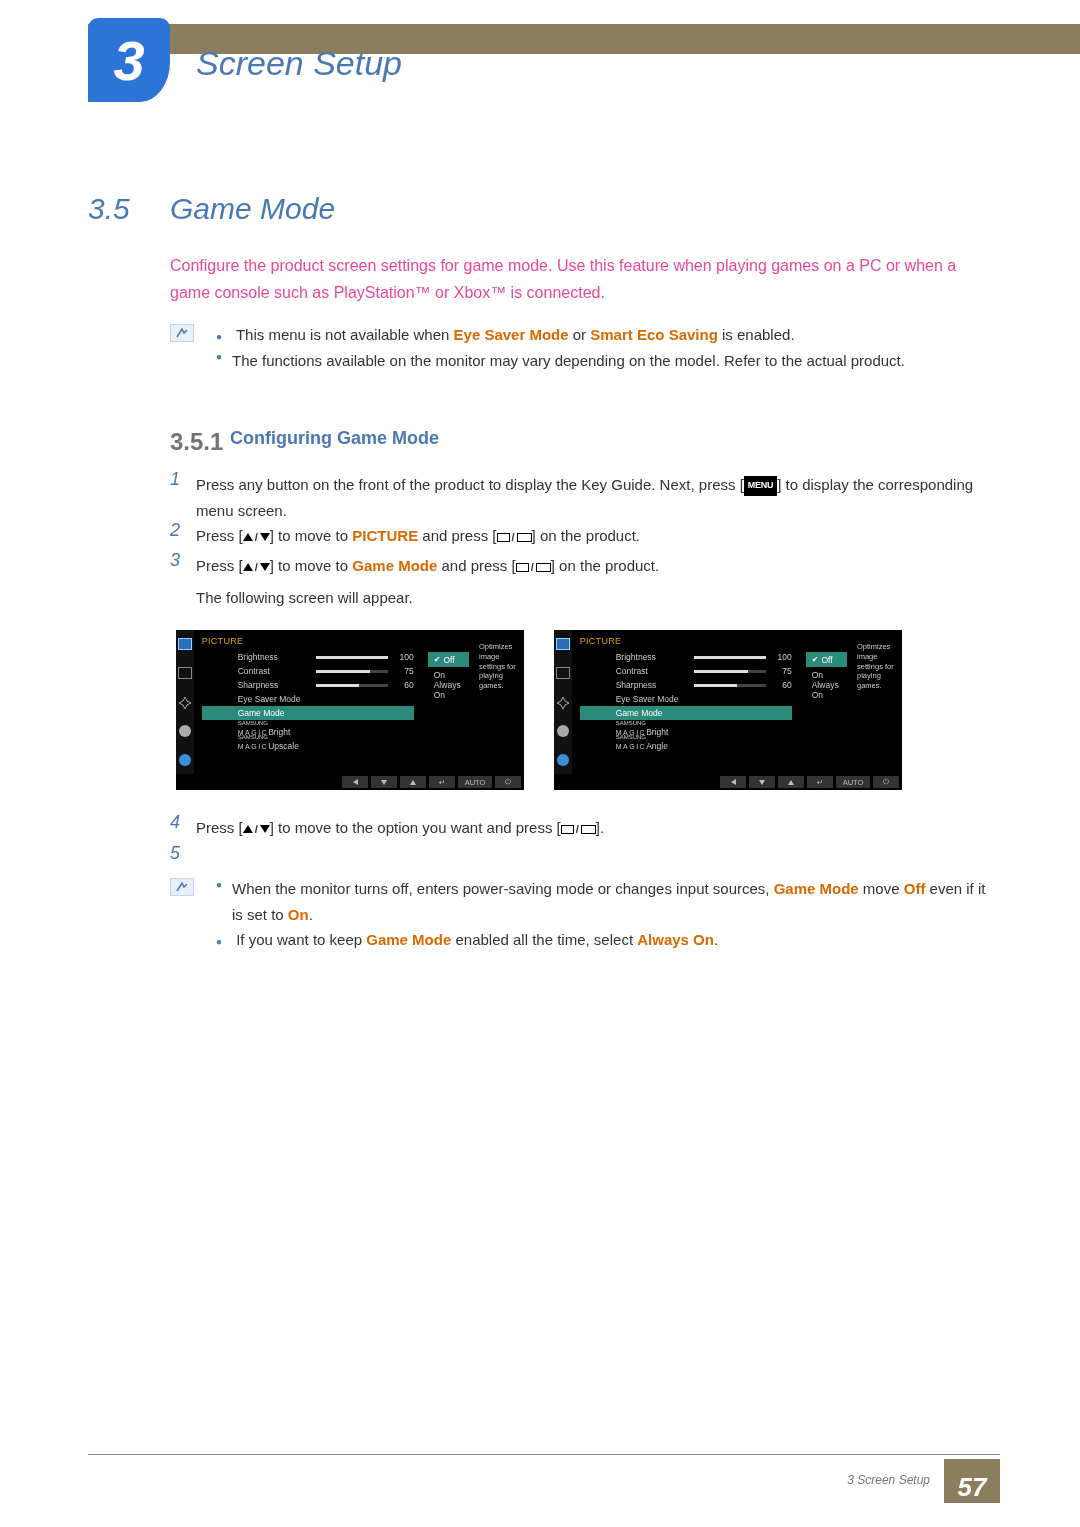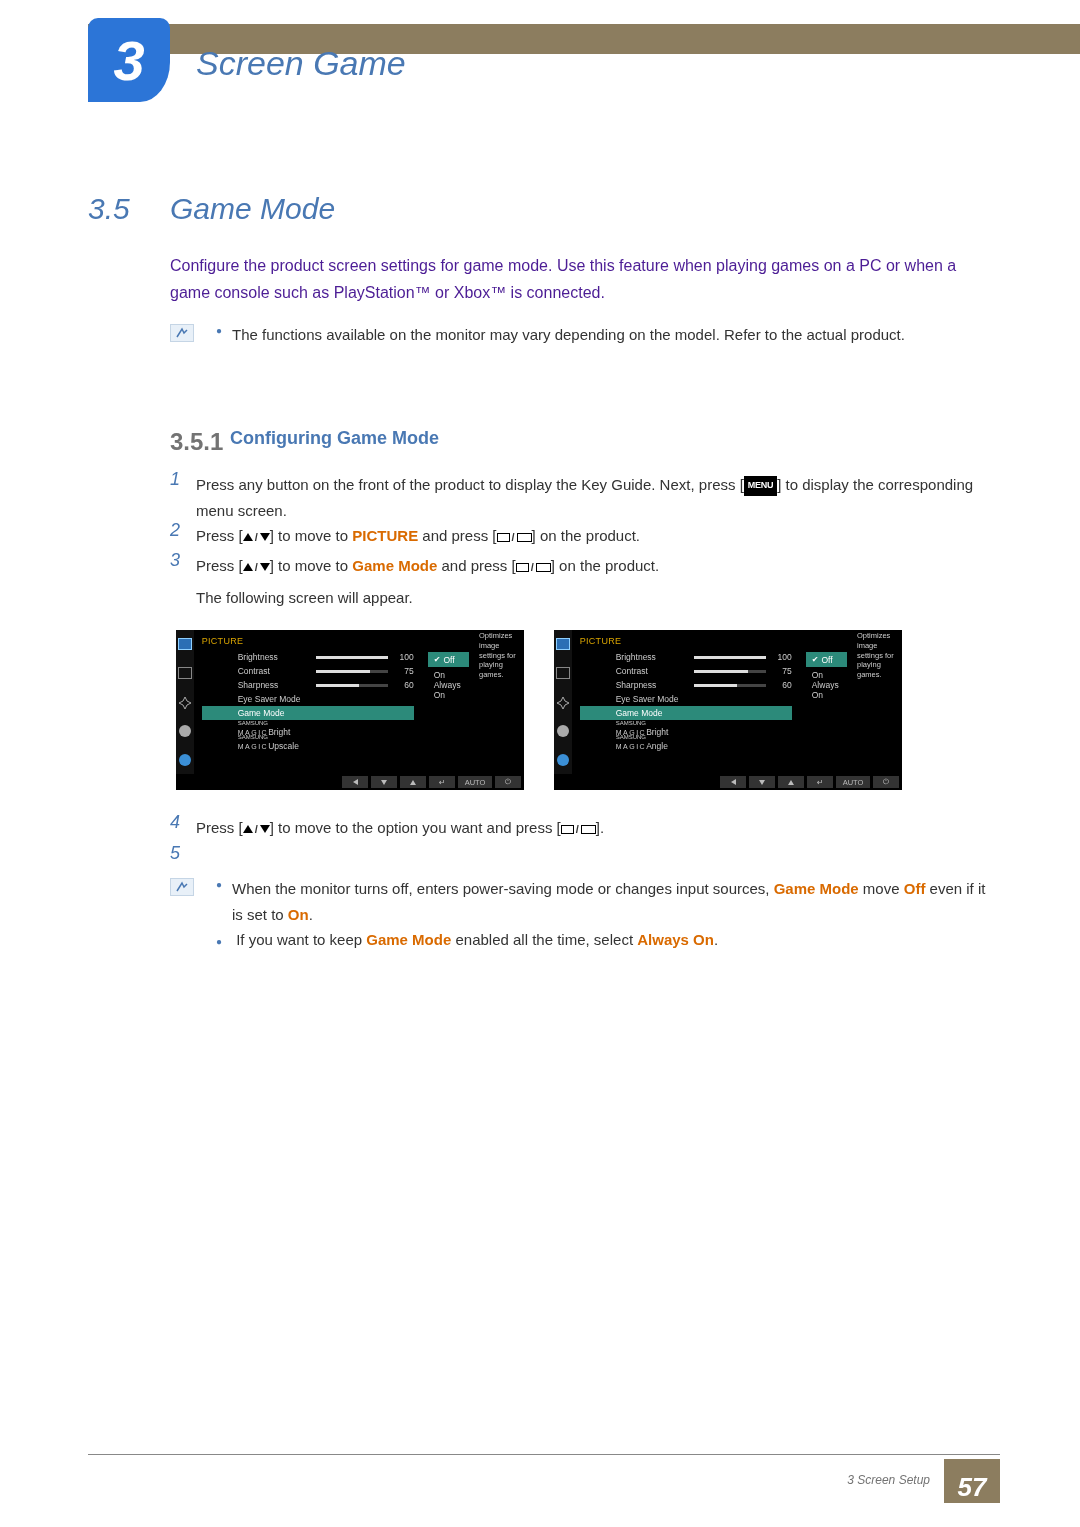--- a/index.html
+++ b/index.html
@@ -5,21 +5,21 @@
   * { box-sizing: border-box; margin: 0; padding: 0; }
   body { font-family: Arial, Helvetica, sans-serif; background: #fff; width: 1080px; }
   .page { position: relative; width: 1080px; height: 1527px; padding: 0 80px; }
   .topbar { position: absolute; top: 24px; left: 88px; right: 0; height: 30px; background: #8c7d5f; }
   .chapter-label-wrap{position:absolute; top:18px; left:88px; width:82px; height:84px; display:flex; align-items:center; justify-content:center; z-index:2;}
   .chapter-num { color: #fff; font-size: 56px; font-weight: bold; font-style: italic; position:relative; z-index:3;}
   .chapter-tab-shape{position:absolute; top:18px; left:88px; width:82px; height:84px; background:#2c75d7; border-top-left-radius:10px; border-top-right-radius:10px; border-bottom-right-radius:30px 40px;}
   .chapter-title { position: absolute; top: 44px; left: 196px; font-size: 34px; color: #4978b3; font-style: italic; font-weight: 500; }
   .section-num { position: absolute; top: 192px; left: 88px; font-size: 30px; color: #4978b3; font-style: italic; }
   .section-name { position: absolute; top: 192px; left: 170px; font-size: 30px; color: #4978b3; font-style: italic; }
-  .body-text { position: absolute; left: 170px; right: 88px; font-size: 16px; color: #4c1d95; line-height: 1.7; }
+  .body-text { position: absolute; left: 170px; right: 88px; font-size: 16px; color: #ec4899; line-height: 1.7; }
   .para1 { top: 252px; }
   .note-icon { position: absolute; left: 170px; width: 24px; height: 18px; background: #e8f0f8; border:1px solid #c5d5e5; display: flex; align-items: center; justify-content: center; }
   .note-icon svg { width: 14px; height: 14px; }
   .note-icon-1 { top: 324px; }
   .note-list { position: absolute; left: 216px; right: 88px; font-size: 15px; color: #333; line-height: 1.7; }
   .note-list-1 { top: 322px; }
   .bullet { color: #4978b3; display:inline-block; width:16px; font-size:10px; vertical-align:middle;}
   .orange-b { color: #d96a00; font-weight: bold; }
   .sub-num { position: absolute; left: 170px; font-size: 24px; color: #737373; font-weight: bold; }
   .sub-name { position: absolute; left: 230px; font-size: 18px; color: #4978b3; font-weight: bold; }
@@ -54,21 +54,21 @@
   .osd-item .nm{width:78px;margin-left:36px;}
   .osd-item .bar{width:72px; height:3px; background:#444; margin-right:8px; position:relative;}
   .osd-item .bar>i{position:absolute; left:0; top:0; bottom:0; background:#ddd;}
   .osd-item .val{min-width:18px; text-align:right;}
   .osd-item.hi{background:#2c8a7a; color:#fff;}
   .magic{letter-spacing:1.5px; font-size:7px;}
   .osd-sub{width:78px; padding:4px; margin-left:2px;}
   .osd-sub-item{height:15px; display:flex; align-items:center; font-size:8.5px; padding-left:6px;}
   .osd-sub-item.hi{background:#2c8a7a; color:#fff;}
   .chk{color:#fff; margin-right:3px; font-size:8px;}
-  .osd-desc{width:78px; padding:1px 6px; font-size:7.5px; line-height:1.3;}
+  .osd-desc{width:78px; padding:12px 6px; font-size:7.5px; line-height:1.3;}
   .osd-bottom{height:16px; display:flex; justify-content:flex-end; align-items:center; gap:3px; padding-right:3px; background:#000;}
   .osd-btn{width:26px; height:12px; background:#333; display:flex; align-items:center; justify-content:center; font-size:7.5px; color:#bbb;}
   .osd-btn .tri-l{width:0;height:0;border-top:3px solid transparent;border-bottom:3px solid transparent;border-right:5px solid #bbb;}
   .osd-btn .tri-d{width:0;height:0;border-left:3px solid transparent;border-right:3px solid transparent;border-top:5px solid #bbb;}
   .osd-btn .tri-u{width:0;height:0;border-left:3px solid transparent;border-right:3px solid transparent;border-bottom:5px solid #bbb;}
   .osd-btn .ent{font-size:8px;}
   .note-icon-2 { top: 878px; }
   .note-list-2 { top: 876px; }
   .footer-line{position:absolute; left:88px; right:80px; bottom:72px; height:1px; background:#888;}
   .footer-label{position:absolute; right:150px; bottom:40px; font-size:12px; color:#737373; font-style:italic;}
@@ -77,33 +77,36 @@
 </style>
 </head>
 <body>
 
 <div class="page">
   <div class="topbar"></div>
   <div class="chapter-tab-shape"></div>
   <div class="chapter-label-wrap">
       <span class="chapter-num">3</span>
     </div>
-  <div class="chapter-title">Screen Game</div>
+  <div class="chapter-title">Screen Setup</div>
 
   <div class="section-num">3.5</div>
   <div class="section-name">Game Mode</div>
 
   <div class="body-text para1">Configure the product screen settings for game mode. Use this feature when playing games on a PC or when a game console such as PlayStation™ or Xbox™ is connected.</div>
 
   <div class="note-icon note-icon-1">
     <svg viewBox="0 0 14 14">
         <path d="M2 11 L7 3 L9 7 L12 4" stroke="#4978b3" stroke-width="1.5" fill="none"></path>
       </svg>
   </div>
   <div class="note-list note-list-1">
+    <div><span class="bullet">●</span>
+      <span>This menu is not available when </span><span class="orange-b">Eye Saver Mode</span><span> or </span><span class="orange-b">Smart Eco Saving</span><span> is enabled.</span>
+    </div>
     <div style="display:flex;">
         <span class="bullet">●</span>
       <span style="flex:1;">The functions available on the monitor may vary depending on the model. Refer to the actual product.</span>
     </div>
   </div>
 
   <div class="sub-num sub-1n">3.5.1</div>
   <div class="sub-name sub-1t">Configuring Game Mode</div>
 
   <div class="step-num s1n">1</div>

